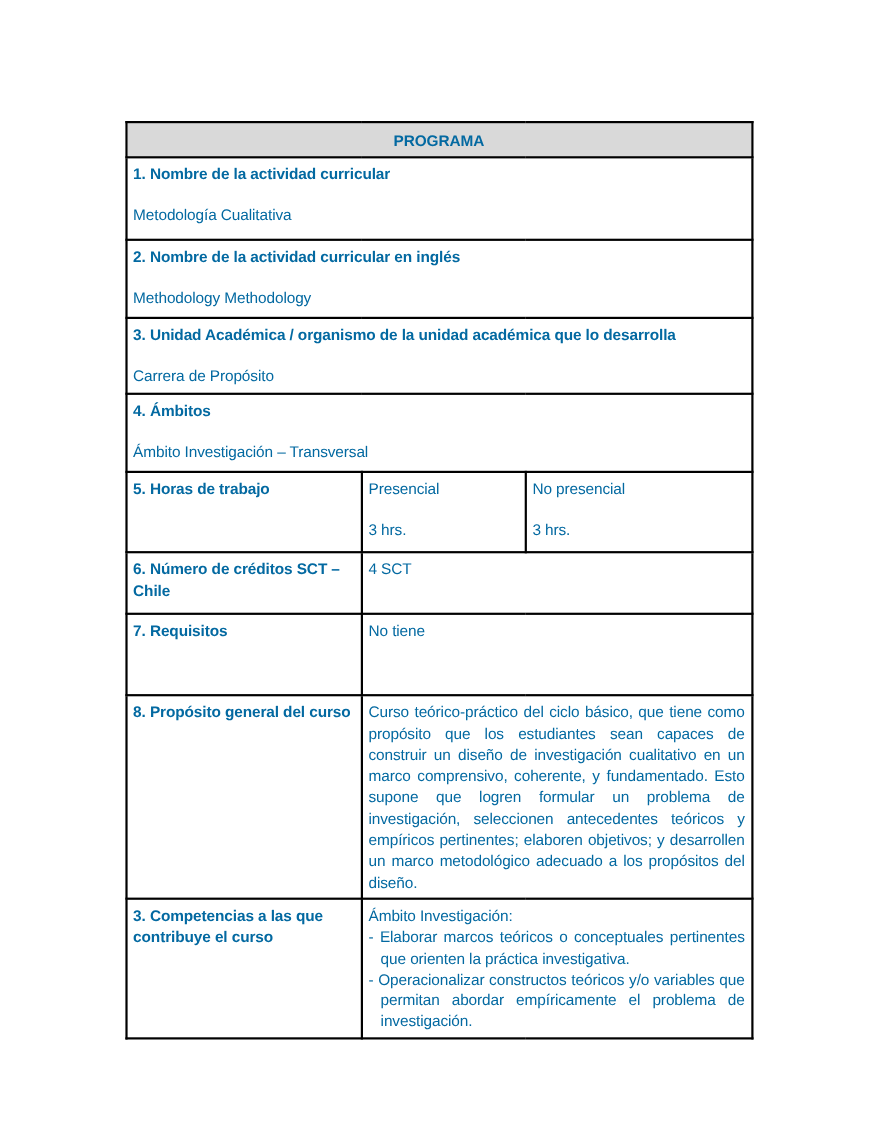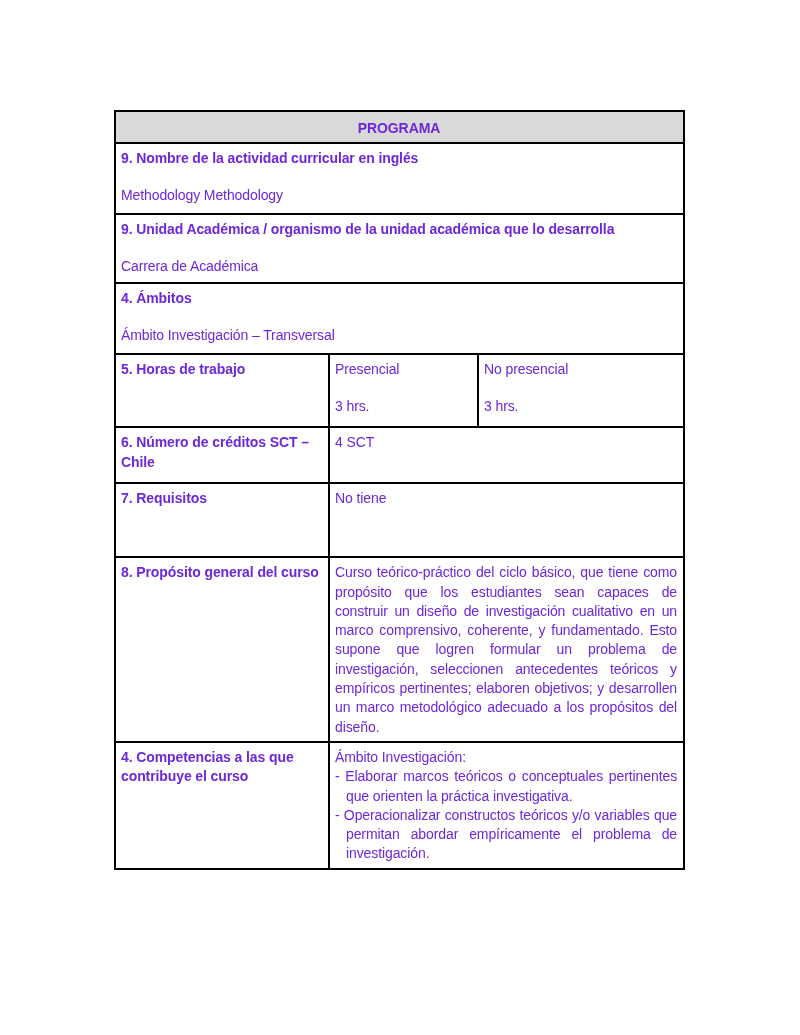--- a/index.html
+++ b/index.html
@@ -6,21 +6,21 @@
     margin: 0;
     padding: 0;
     background: #ffffff;
   }
   .sheet {
     position: relative;
     width: 800px;
     height: 1035px;
     background: #ffffff;
     font-family: "Liberation Sans", sans-serif;
-    color: #6d28d9;
+    color: #0369a1;
     overflow: hidden;
   }
   table.program {
     position: absolute;
     left: 114px;
     top: 110px;
     width: 569px;
     border-collapse: collapse;
     table-layout: fixed;
     font-size: 14px;
@@ -58,32 +58,38 @@
       <col style="width:214px">
       <col style="width:149px">
       <col style="width:206px">
     </colgroup>
 
     <tbody>
         <tr style="height:32px">
       <td colspan="3" class="header-cell">PROGRAMA</td>
     </tr>
 
+    <tr style="height:75px">
+      <td colspan="3">
+        <div class="bold">1. Nombre de la actividad curricular</div>
+        <div class="gap">Metodología Cualitativa</div>
+      </td>
+    </tr>
 
     <tr style="height:71px">
       <td colspan="3">
-        <div class="bold">9. Nombre de la actividad curricular en inglés</div>
+        <div class="bold">2. Nombre de la actividad curricular en inglés</div>
         <div class="gap">Methodology Methodology</div>
       </td>
     </tr>
 
     <tr style="height:69px">
       <td colspan="3">
-        <div class="bold">9. Unidad Académica / organismo de la unidad académica que lo desarrolla</div>
-        <div class="gap">Carrera de Académica</div>
+        <div class="bold">3. Unidad Académica / organismo de la unidad académica que lo desarrolla</div>
+        <div class="gap">Carrera de Propósito</div>
       </td>
     </tr>
 
     <tr style="height:71px">
       <td colspan="3">
         <div class="bold">4. Ámbitos</div>
         <div class="gap">Ámbito Investigación – Transversal</div>
       </td>
     </tr>
 
@@ -123,21 +129,21 @@
       <td>
         <div class="bold">8. Propósito general del curso</div>
       </td>
       <td colspan="2">
         <div class="justify">Curso teórico-práctico del ciclo básico, que tiene como propósito que los estudiantes sean capaces de construir un diseño de investigación cualitativo en un marco comprensivo, coherente, y fundamentado. Esto supone que logren formular un problema de investigación, seleccionen antecedentes teóricos y empíricos pertinentes; elaboren objetivos; y desarrollen un marco metodológico adecuado a los propósitos del diseño.</div>
       </td>
     </tr>
 
     <tr style="height:114px">
       <td>
-        <div class="bold">4. Competencias a las que contribuye el curso</div>
+        <div class="bold">3. Competencias a las que contribuye el curso</div>
       </td>
       <td colspan="2">
         <div>Ámbito Investigación:</div>
         <div class="bullet">- Elaborar marcos teóricos o conceptuales pertinentes que orienten la práctica investigativa.</div>
         <div class="bullet">- Operacionalizar constructos teóricos y/o variables que permitan abordar empíricamente el problema de investigación.</div>
       </td>
     </tr>
   </tbody>
     </table>
 </div>

